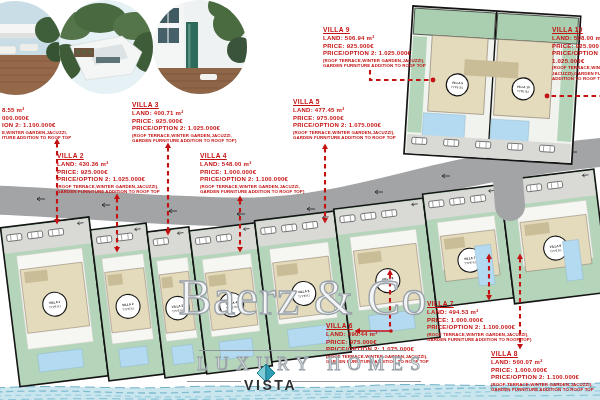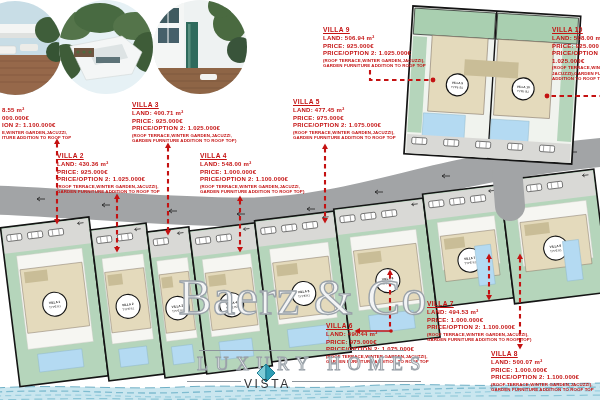--- a/index.html
+++ b/index.html
@@ -16,21 +16,21 @@
             color:rgba(255,255,255,.88);-webkit-text-stroke:1.3px #9aa2a9;
             text-shadow:0 0 1px #9aa2a9;letter-spacing:1px;}
   .wm-rule{position:absolute;border-top:1.2px solid #8d949b;z-index:4;}
   .r1{left:199px;top:350px;width:205px;}
   .r2a{left:187px;top:381px;width:54px;}
   .r2b{left:292px;top:381px;width:129px;}
   .wm-tag{position:absolute;left:197px;top:354px;z-index:4;
           font-family:"Liberation Serif","DejaVu Serif",serif;font-size:18px;letter-spacing:7.5px;
           color:rgba(255,255,255,.92);-webkit-text-stroke:1px #9aa2a9;text-shadow:0 0 1px #9aa2a9;}
   .vista-mark{position:absolute;left:253px;top:362px;z-index:5;}
-  .vista-text{position:absolute;left:244px;top:377px;z-index:5;font-size:12px;font-weight:400;
+  .vista-text{position:absolute;left:244px;top:377px;z-index:5;font-size:14px;font-weight:700;
               letter-spacing:2.6px;color:#2f3033;text-align:right;}
 </style>
 </head>
 <body>
 
 <div class="stage">
   <svg class="plan" id="plan" width="600" height="400" viewBox="0 0 600 400">
       <defs>
         <clipPath id="pc0">
           <circle cx="15" cy="48" r="47"></circle>

